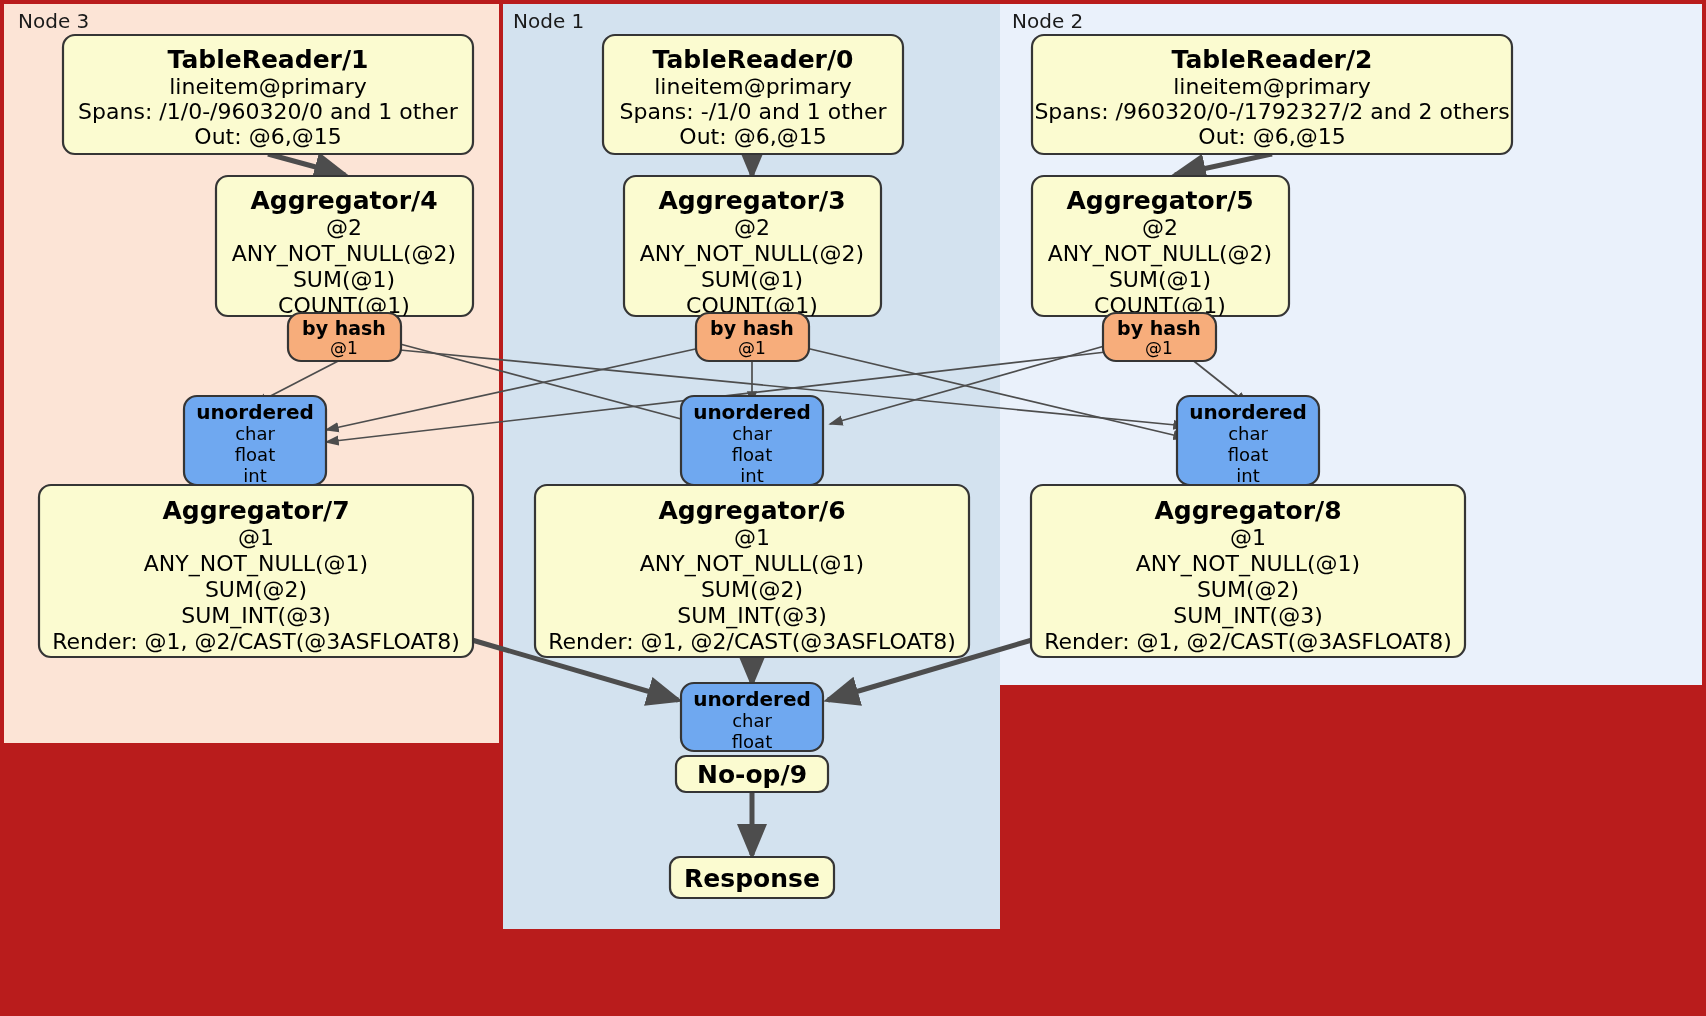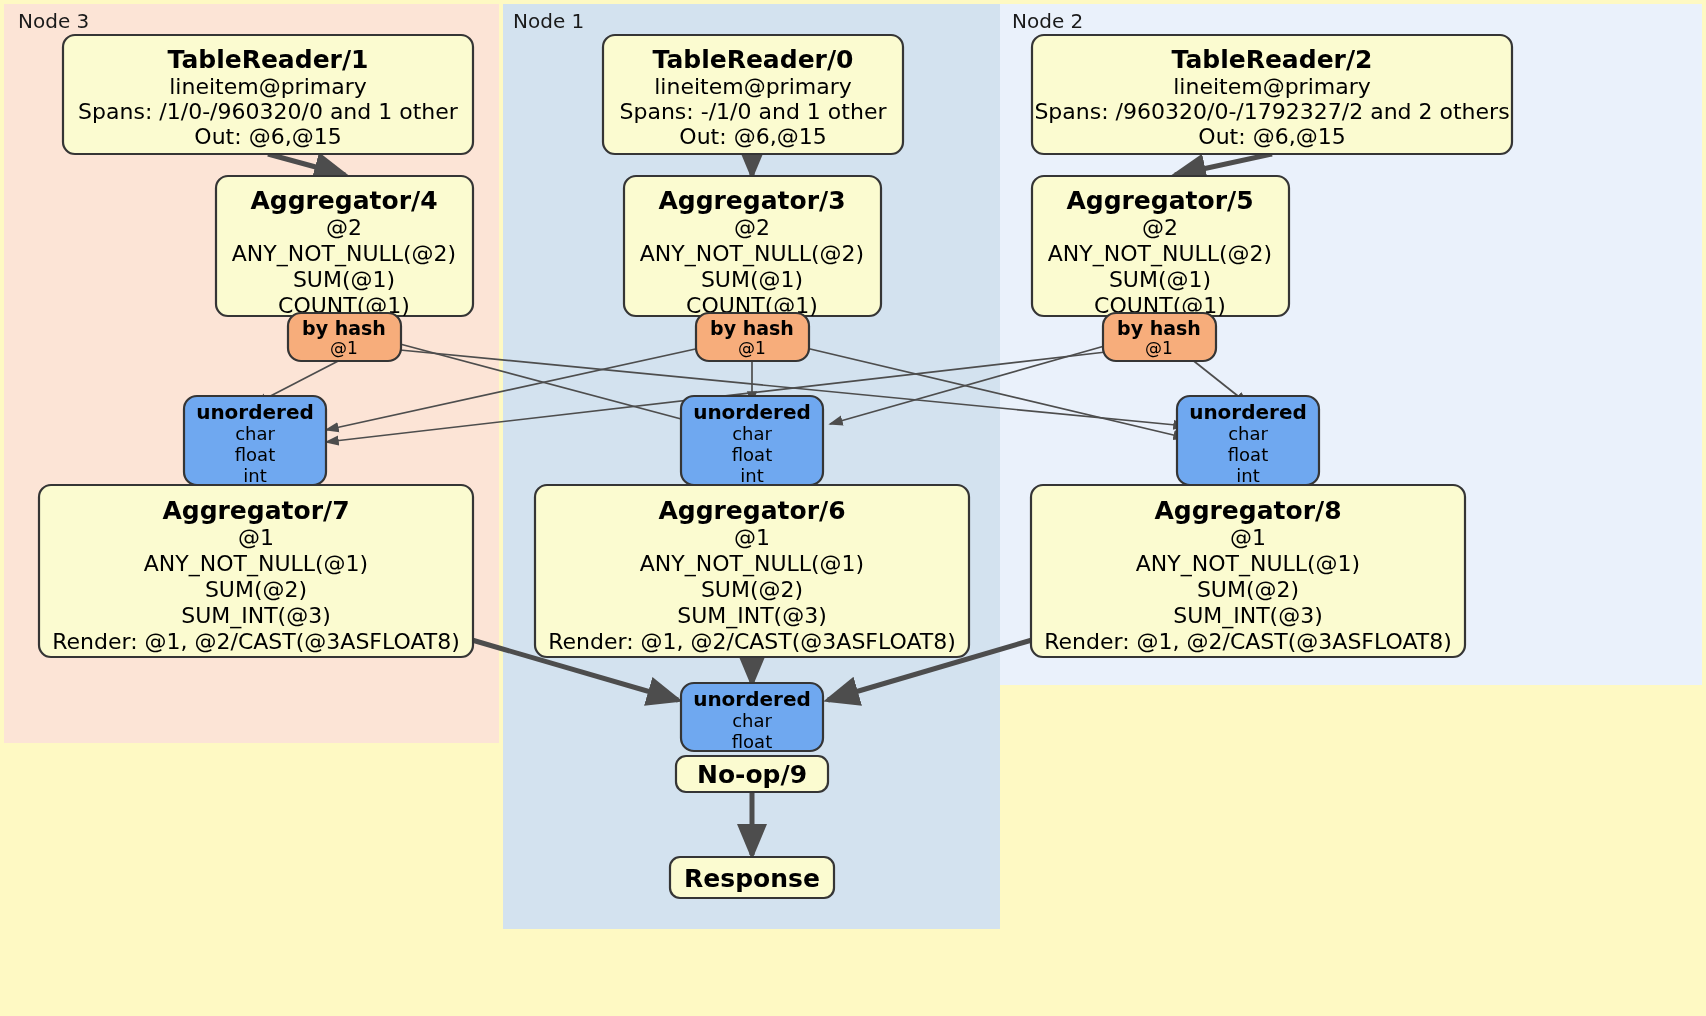--- a/index.html
+++ b/index.html
@@ -8,21 +8,21 @@
     padding: 0;
     background: #ffffff;
   }
   body {
     font-family: "DejaVu Sans", "Liberation Sans", sans-serif;
   }
   #stage {
     position: relative;
     width: 1706px;
     height: 1016px;
-    background: #fef9c3;
+    background: #b91c1c;
     overflow: hidden;
   }
   svg#diagram {
     position: absolute;
     left: 0;
     top: 0;
     width: 1706px;
     height: 1016px;
     display: block;
   }

